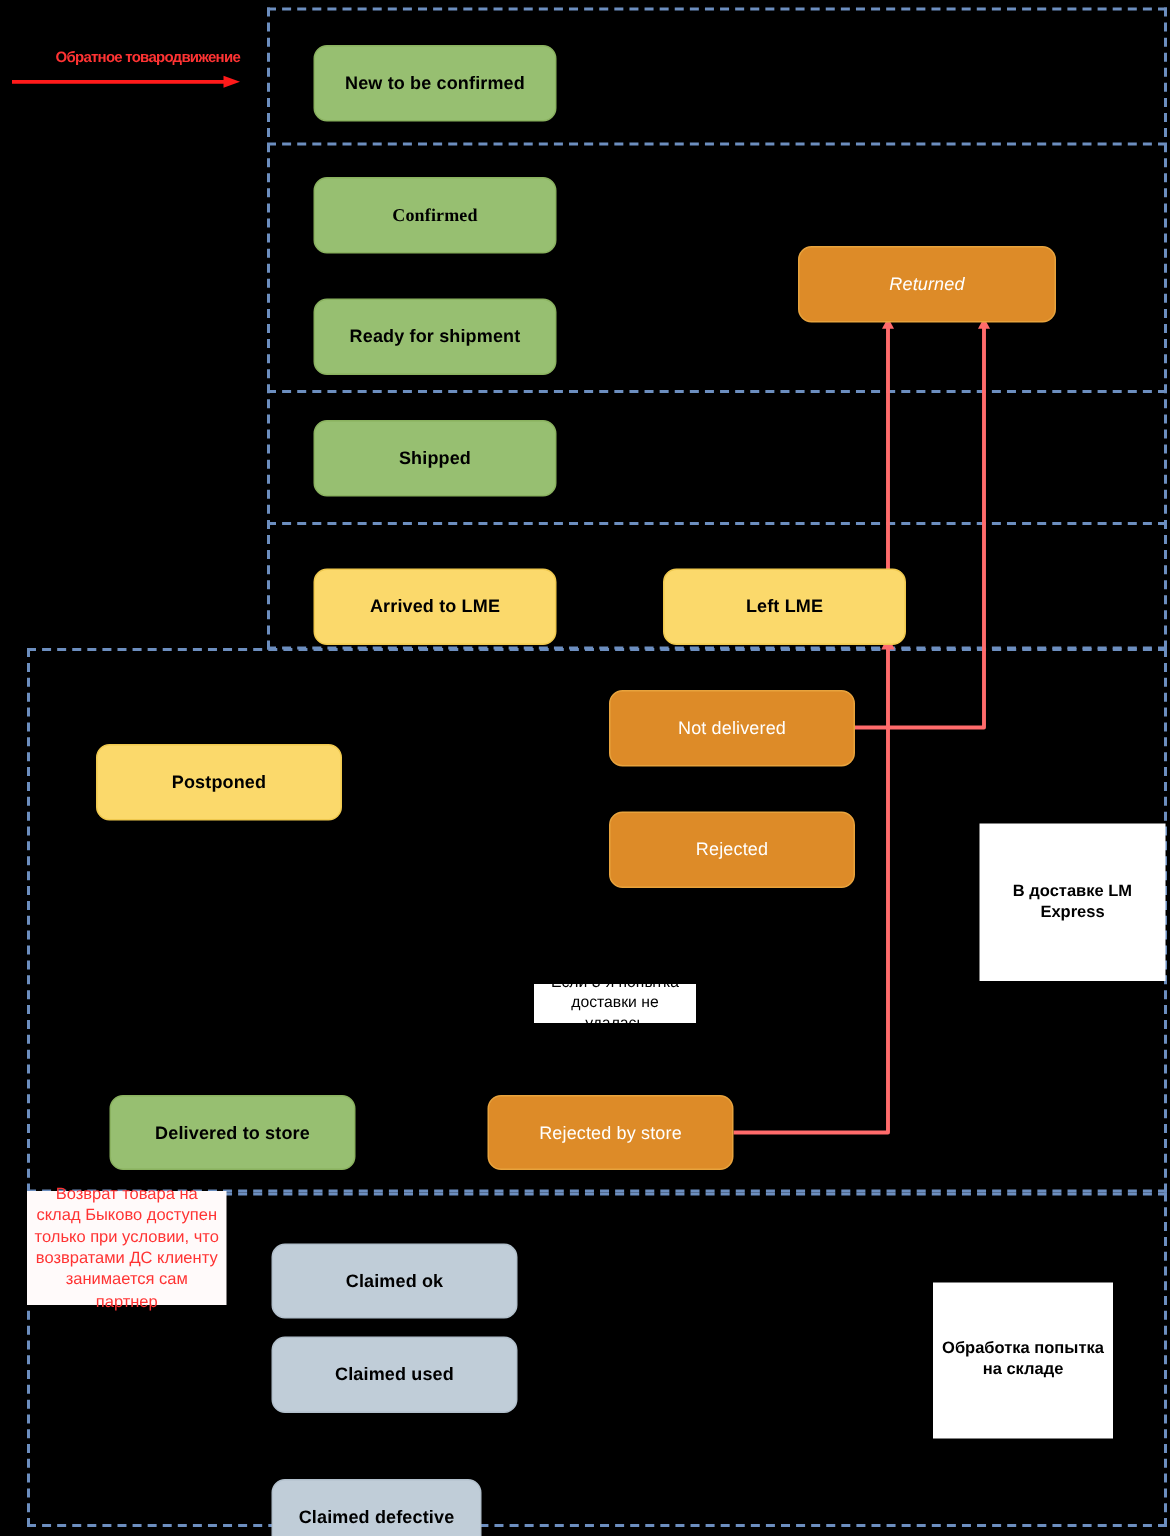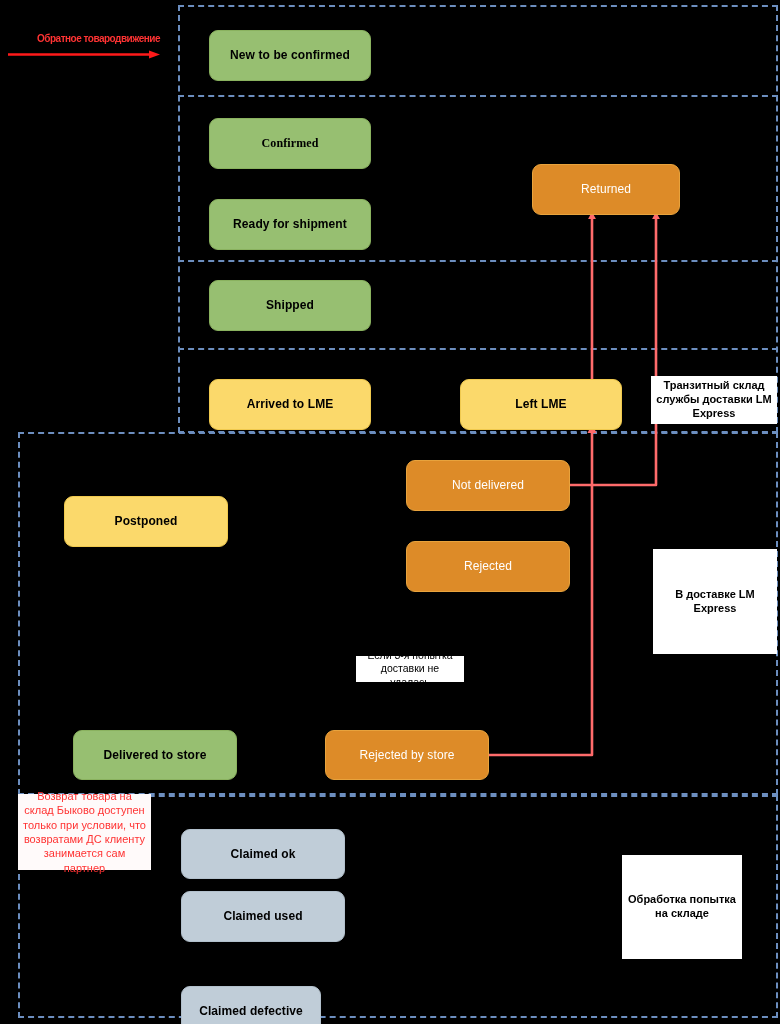--- a/index.html
+++ b/index.html
@@ -197,33 +197,33 @@
 
 
   <div class="node green" style="left:209px;top:118px;width:162px;height:51px;font-family:Liberation Serif, serif;">
     <span>Confirmed</span>
   </div>
 
   <div class="node green" style="left:209px;top:199px;width:162px;height:51px;">
     <span>Ready for shipment</span>
   </div>
 
-  <div class="node orange" style="left:532px;top:164px;width:148px;height:51px;">
+  <div class="node orange" style="left:532px;top:164px;width:172px;height:51px;font-style:italic;">
     <span>Returned</span>
   </div>
 
   <div class="node green" style="left:209px;top:280px;width:162px;height:51px;">
     <span>Shipped</span>
   </div>
 
   <div class="node yellow" style="left:209px;top:379px;width:162px;height:51px;">
     <span>Arrived to LME</span>
   </div>
 
-  <div class="node yellow" style="left:460px;top:379px;width:162px;height:51px;">
+  <div class="node yellow" style="left:442px;top:379px;width:162px;height:51px;">
     <span>Left LME</span>
   </div>
 
   <div class="node orange" style="left:406px;top:460px;width:164px;height:51px;">
     <span>Not delivered</span>
   </div>
 
   <div class="node yellow" style="left:64px;top:496px;width:164px;height:51px;">
     <span>Postponed</span>
   </div>
@@ -245,23 +245,20 @@
   </div>
 
   <div class="node gray" style="left:181px;top:891px;width:164px;height:51px;">
     <span>Claimed used</span>
   </div>
 
   <div class="node gray" style="left:181px;top:986px;width:140px;height:51px;text-align:right;">
     <span>Claimed defective</span>
   </div>
 
-  <div class="annot" style="left:651px;top:376px;width:126px;height:48px;">
-    <span>Транзитный склад службы доставки LM Express</span>
-  </div>
 
   <div class="annot" style="left:653px;top:549px;width:124px;height:105px;">
     <span>В доставке LM Express</span>
   </div>
 
   <div class="annot plain" style="left:356px;top:656px;width:108px;height:26px;">
     <span>Если 3-я попытка доставки не удалась</span>
   </div>
 
   <div class="annot" style="left:622px;top:855px;width:120px;height:104px;">

